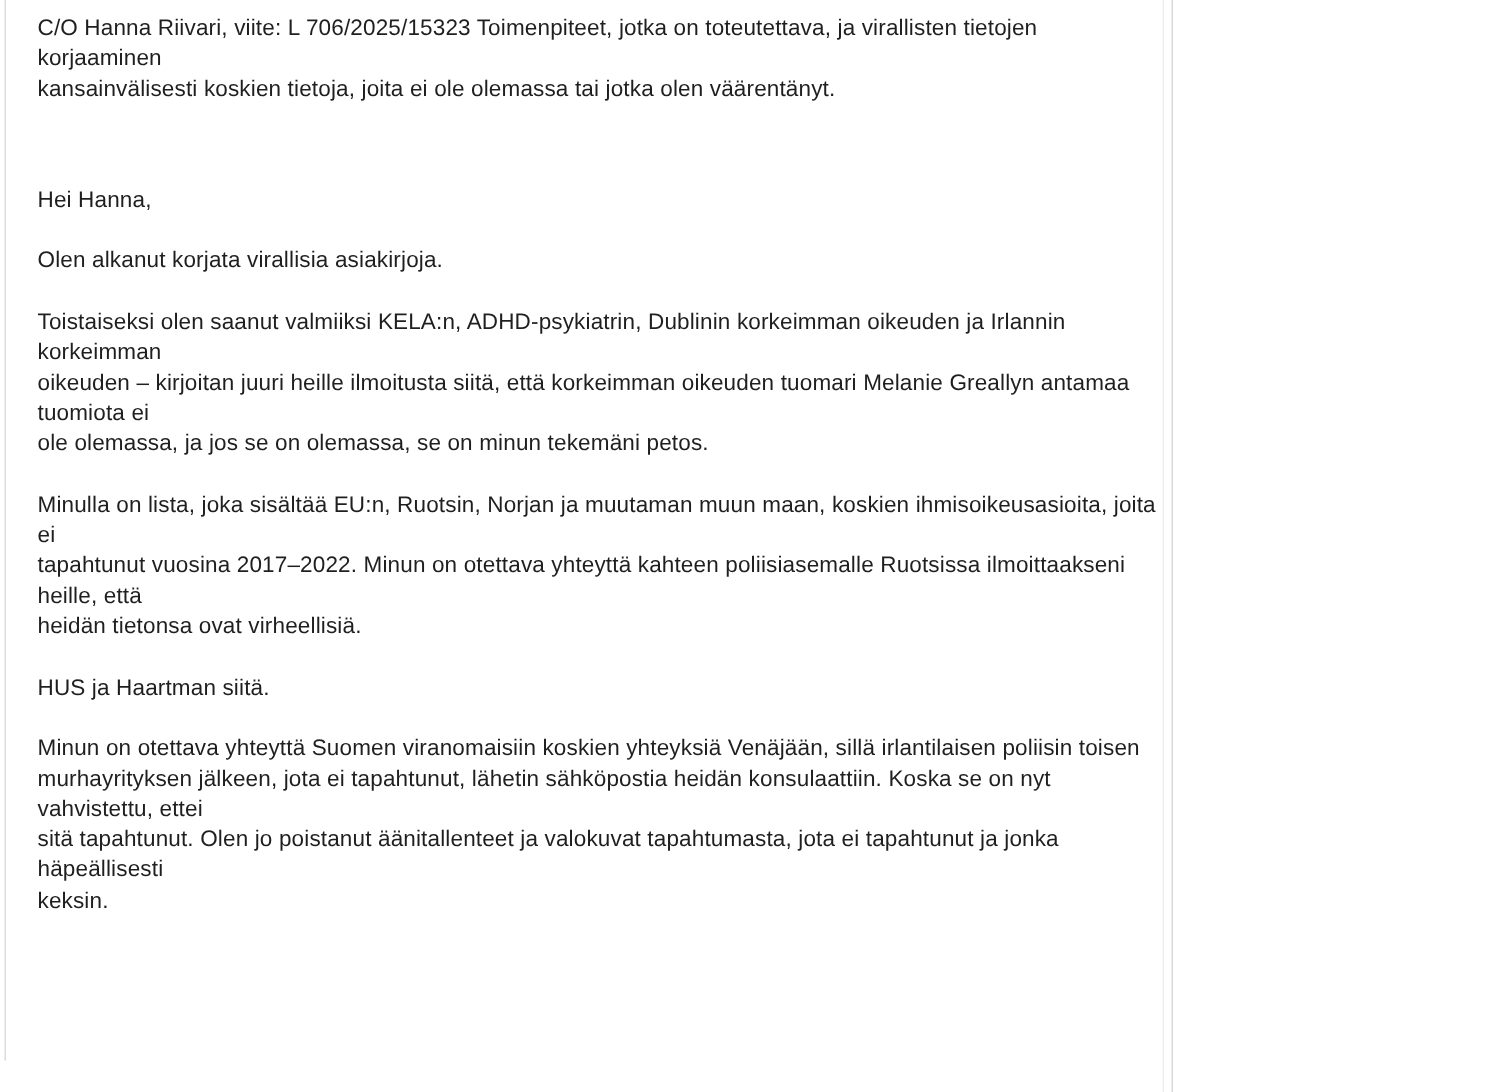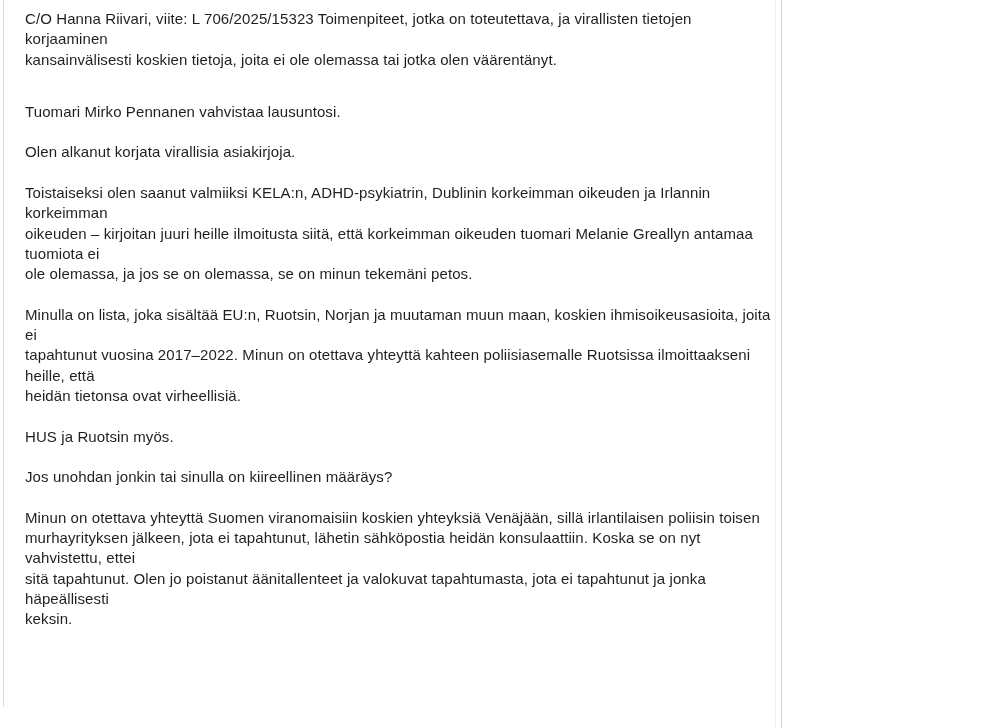--- a/index.html
+++ b/index.html
@@ -43,48 +43,47 @@
     color: #1f1f1f;
     font-size: 15px;
     line-height: 20.3px;
     letter-spacing: 0.1px;
   }
   .text-area p {
     margin: 0 0 20.3px 0;
     white-space: pre-line;
   }
   .text-area p.big-gap {
-    margin-bottom: 32px;
+    margin-bottom: 54px;
   }
   .text-area p:last-child {
     margin-bottom: 0;
   }
 </style>
 </head>
 <body>
 
 <div class="page">
 
   <div class="v-rule left-rule"></div>
   <div class="v-rule inner-right-rule"></div>
   <div class="v-rule outer-right-rule"></div>
 
   <div class="text-area">
     <p class="big-gap">C/O Hanna Riivari, viite: L 706/2025/15323 Toimenpiteet, jotka on toteutettava, ja virallisten tietojen korjaaminen
 kansainvälisesti koskien tietoja, joita ei ole olemassa tai jotka olen väärentänyt.</p>
-    <p>Tuomari Mirko Pennanen vahvistaa lausuntosi.</p>
+    <p>Hei Hanna,</p>
     <p>Olen alkanut korjata virallisia asiakirjoja.</p>
     <p>Toistaiseksi olen saanut valmiiksi KELA:n, ADHD-psykiatrin, Dublinin korkeimman oikeuden ja Irlannin korkeimman
 oikeuden – kirjoitan juuri heille ilmoitusta siitä, että korkeimman oikeuden tuomari Melanie Greallyn antamaa tuomiota ei
 ole olemassa, ja jos se on olemassa, se on minun tekemäni petos.</p>
     <p>Minulla on lista, joka sisältää EU:n, Ruotsin, Norjan ja muutaman muun maan, koskien ihmisoikeusasioita, joita ei
 tapahtunut vuosina 2017–2022. Minun on otettava yhteyttä kahteen poliisiasemalle Ruotsissa ilmoittaakseni heille, että
 heidän tietonsa ovat virheellisiä.</p>
-    <p>HUS ja Ruotsin myös.</p>
-    <p>Jos unohdan jonkin tai sinulla on kiireellinen määräys?</p>
+    <p>HUS ja Haartman siitä.</p>
     <p>Minun on otettava yhteyttä Suomen viranomaisiin koskien yhteyksiä Venäjään, sillä irlantilaisen poliisin toisen
 murhayrityksen jälkeen, jota ei tapahtunut, lähetin sähköpostia heidän konsulaattiin. Koska se on nyt vahvistettu, ettei
 sitä tapahtunut. Olen jo poistanut äänitallenteet ja valokuvat tapahtumasta, jota ei tapahtunut ja jonka häpeällisesti
 keksin.</p>
 
   </div>
 
 </div>
 
 </body></html>

